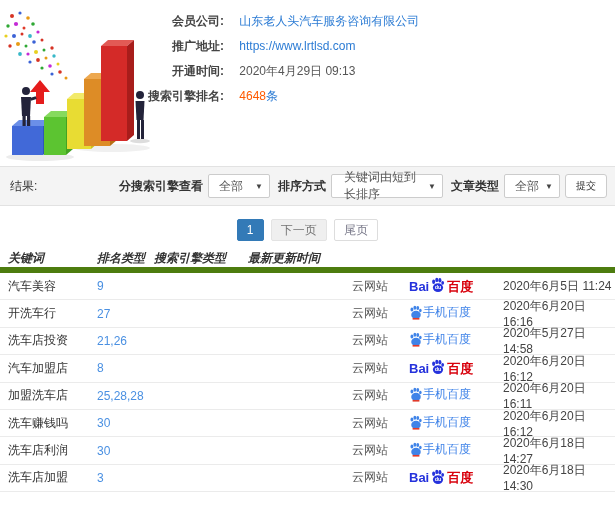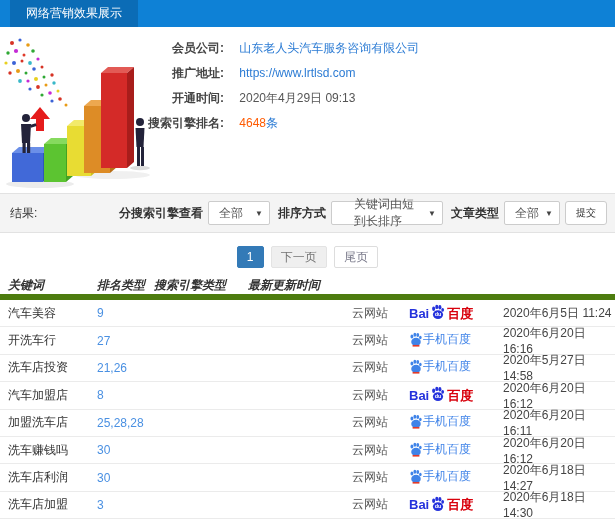--- a/index.html
+++ b/index.html
@@ -24,21 +24,21 @@
 
   
   .filter-bar { height:40px; background:#f4f4f4; border-top:1px solid #e2e2e2;
     border-bottom:1px solid #e2e2e2; display:flex; align-items:center; padding:0 8px 0 10px; }
   .result-label { font-weight:normal; color:#333; }
   .filter-controls { margin-left:auto; display:flex; align-items:center; gap:5px; }
   .f-label { font-weight:bold; color:#333; margin-left:3px; }
   .f-select { height:24px; background:#fff; border:1px solid #ccc; border-radius:2px;
     display:flex; align-items:center; justify-content:space-between; padding:0 6px 0 10px;
     color:#555; cursor:pointer; }
-  .sel-engine { width:62px; } .sel-sort { width:112px; padding-left:22px; } .sel-article { width:56px; }
+  .sel-engine { width:62px; } .sel-sort { width:112px; padding-left:12px; } .sel-article { width:56px; }
   .caret { font-size:8px; color:#444; margin-left:4px; }
   .submit-btn { height:24px; padding:0 10px; background:#fff; border:1px solid #ccc;
     border-radius:3px; color:#333; cursor:pointer; font-size:10px; }
 
   
   .pagination { margin-top:13px; text-align:center; }
   .pg { display:inline-block; height:22px; line-height:20px; padding:0 9px; border:1px solid #ddd;
     border-radius:2px; background:#fff; margin:0 2px; cursor:pointer; font-size:12px; vertical-align:top; }
   .pg-active { background:#337ab7; border-color:#337ab7; color:#fff; }
   .pg-next { background:#efefef; border-color:#e3e3e3; color:#737373; }
@@ -64,23 +64,20 @@
   .bd-cn { color:#d8020d; }
   .mb-logo { display:inline-flex; align-items:center; }
   .mb-icon { display:inline-block; width:14px; height:15px; }
   .mb-label { color:#3f83e8; font-size:12px; }
 </style>
 </head>
 <body>
 
 <div class="page">
 
-  <div class="topbar">
-    <span class="top-tab">网络营销效果展示</span>
-  </div>
 
   <div class="info-section">
 
     <svg class="illustration" width="175" height="155" viewBox="0 0 175 155">
 
       <ellipse cx="40" cy="149" rx="34" ry="4" fill="#ececec"></ellipse>
       <ellipse cx="112" cy="140" rx="38" ry="4" fill="#f0f0f0"></ellipse>
       <ellipse cx="140" cy="133" rx="10" ry="2.2" fill="#ddd"></ellipse>
 
       <g>

